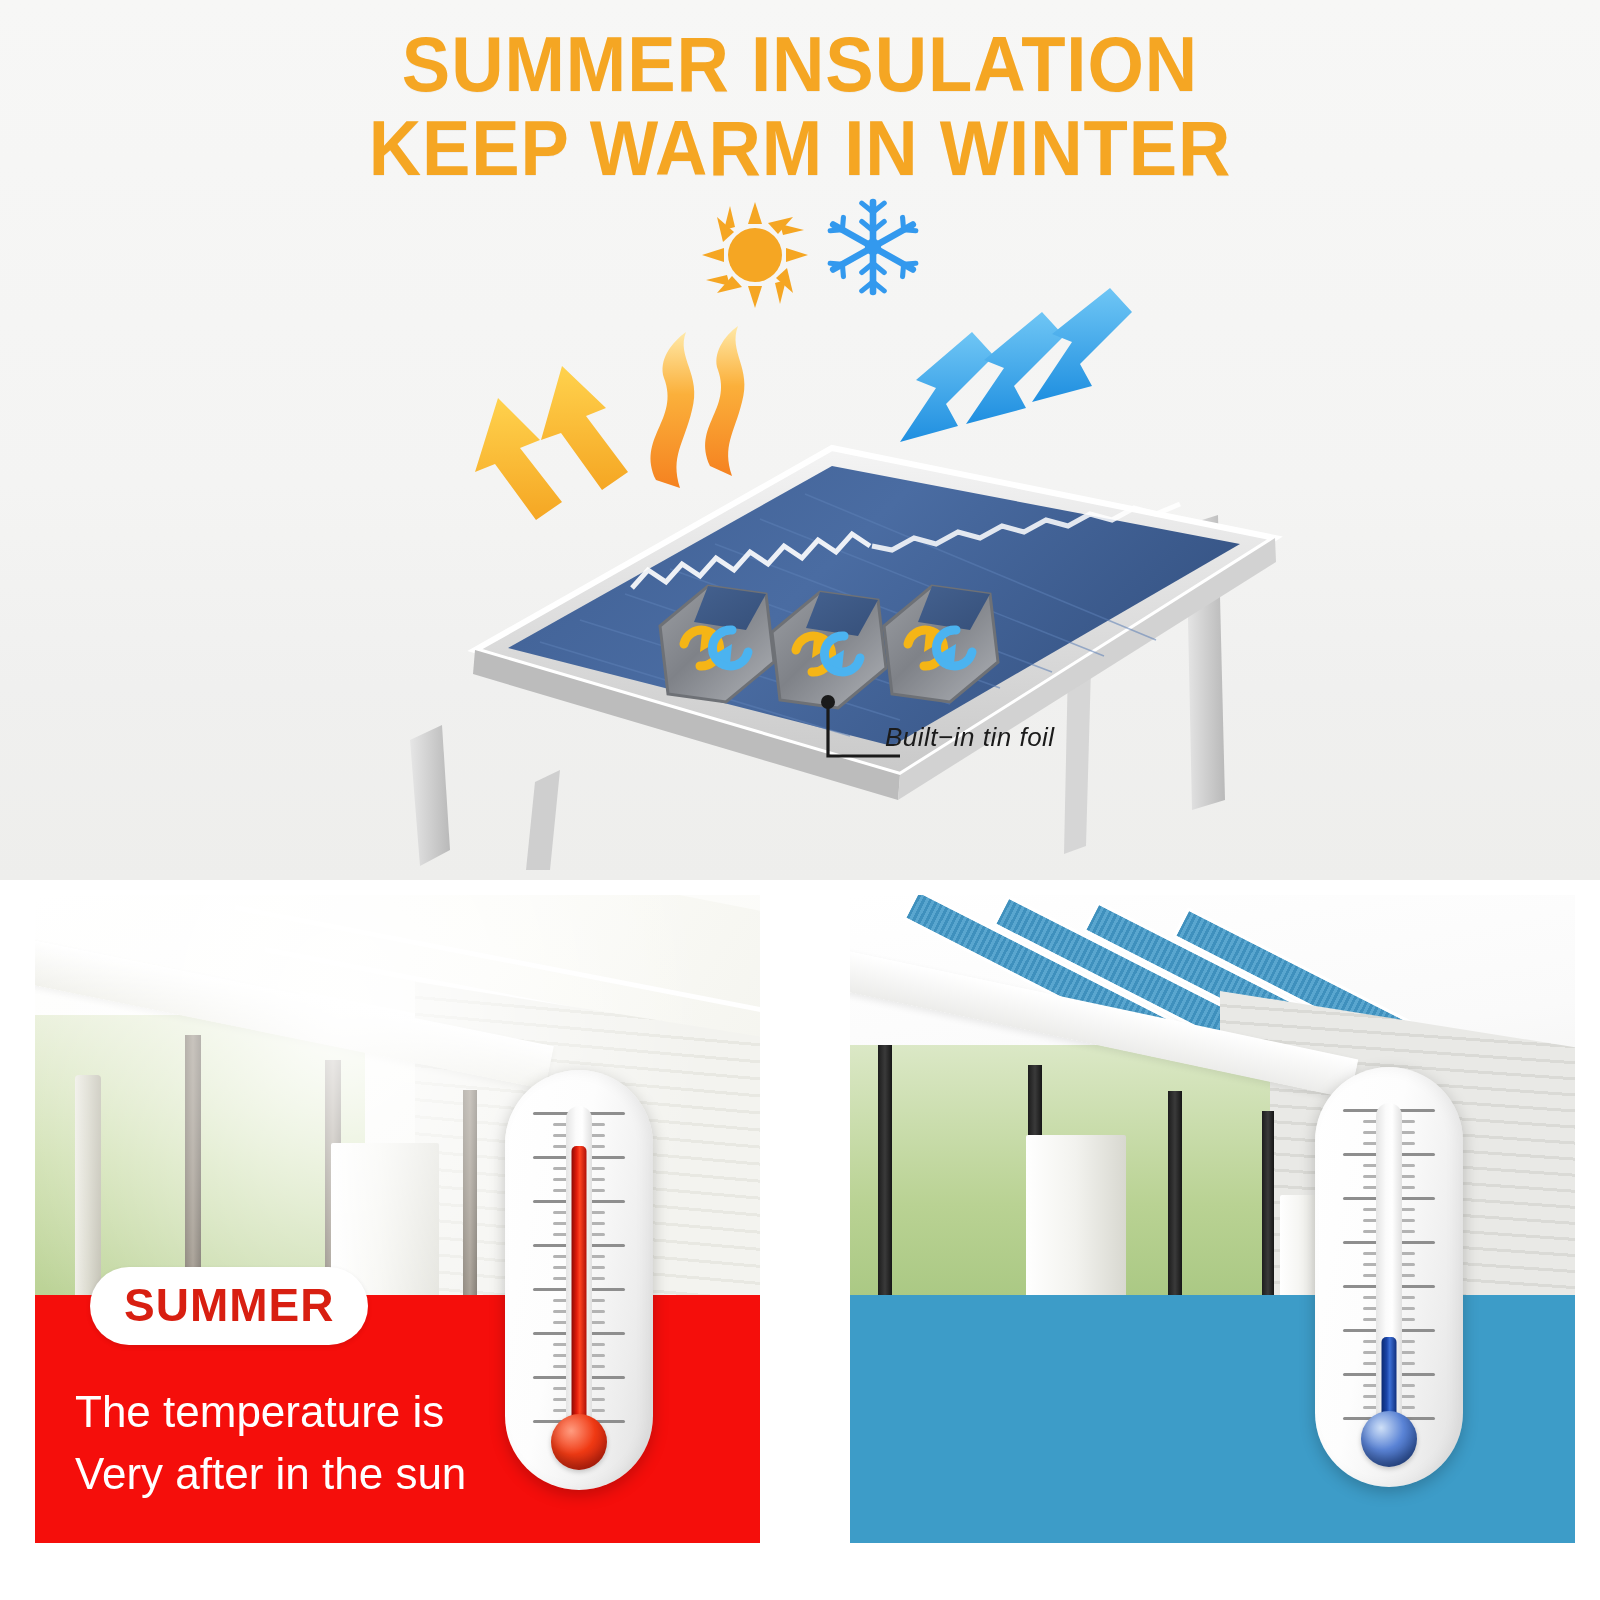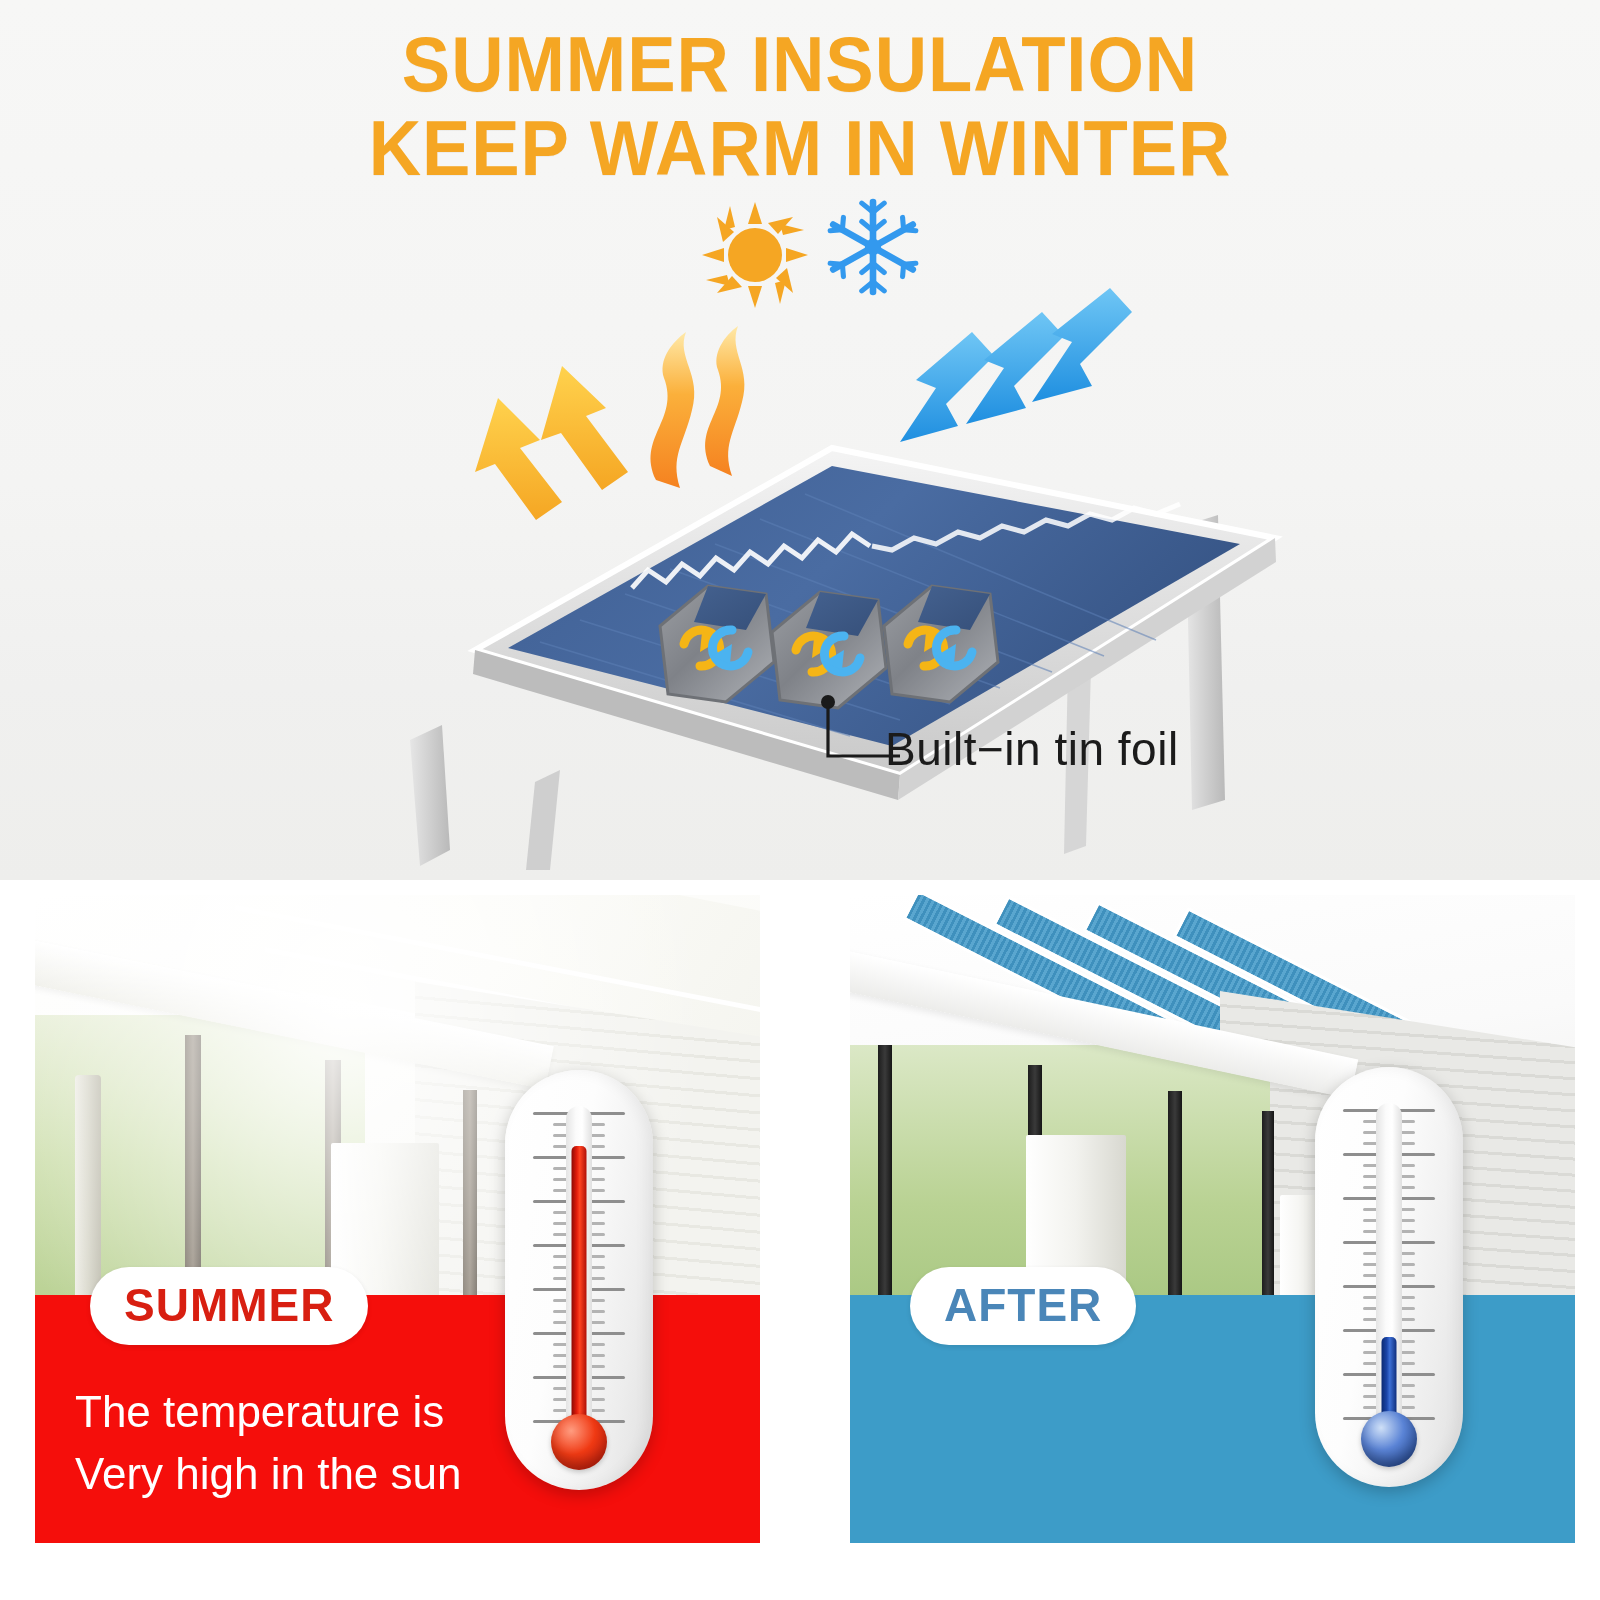--- a/index.html
+++ b/index.html
@@ -38,22 +38,22 @@
   
   .sun-icon { position:absolute; left:700px; top:200px; width:110px; height:110px; }
   .snow-icon { position:absolute; left:822px; top:196px; width:102px; height:102px; }
 
   
   .pergola { position:absolute; left:380px; top:270px; width:920px; height:600px; }
 
   .hc-callout-label {
     position: absolute; left: 885px; top: 722px;
     font-family: "Liberation Sans", sans-serif;
-    font-weight: 400; font-size: 46px; color: #1b1b1b;
-    letter-spacing: 0.5px; white-space: nowrap;
+    font-weight: 400; font-size: 26px; color: #1b1b1b;
+    letter-spacing: 0.5px; white-space: nowrap; font-style: italic;
   }
 
   
   .panel {
     position: absolute; top: 895px; width: 725px; height: 648px;
     overflow: hidden; background:#e9e9e7;
   }
   .panel.before { left: 35px; }
   .panel.after  { left: 850px; }
 
@@ -424,21 +424,21 @@
       <div class="col" style="left:296px;top:248px;width:108px;height:330px;border-radius:2px;"></div>
       <div class="beam"></div>
       <div class="glare"></div>
     </div>
 
     <div class="band"></div>
 
     <div class="badge">SUMMER</div>
 
     <div class="caption">The temperature is
-Very high in the sun</div>
+Very after in the sun</div>
 
     <div class="thermo">
       <div class="thermo-body"></div>
       <div class="ticks left">
         <div class="tick major" style="top:0px"></div>
           <div class="tick minor" style="top:11px"></div>
         <div class="tick minor" style="top:22px"></div>
           <div class="tick minor" style="top:33px"></div>
         <div class="tick major" style="top:44px"></div>
           <div class="tick minor" style="top:55px"></div>
@@ -517,21 +517,20 @@
       <div class="mullion" style="left:178px;top:170px;height:400px;"></div>
       <div class="mullion" style="left:318px;top:196px;height:370px;"></div>
       <div class="mullion" style="left:412px;top:216px;height:340px;width:12px;"></div>
       <div class="col" style="left:176px;top:240px;width:100px;height:340px;border-radius:2px;"></div>
       <div class="col" style="left:430px;top:300px;width:54px;height:270px;border-radius:2px;"></div>
       <div class="beam"></div>
     </div>
 
     <div class="band"></div>
 
-    <div class="badge">AFTER</div>
 
 
     <div class="thermo">
       <div class="thermo-body"></div>
       <div class="ticks left">
         <div class="tick major" style="top:0px"></div>
           <div class="tick minor" style="top:11px"></div>
         <div class="tick minor" style="top:22px"></div>
           <div class="tick minor" style="top:33px"></div>
         <div class="tick major" style="top:44px"></div>

